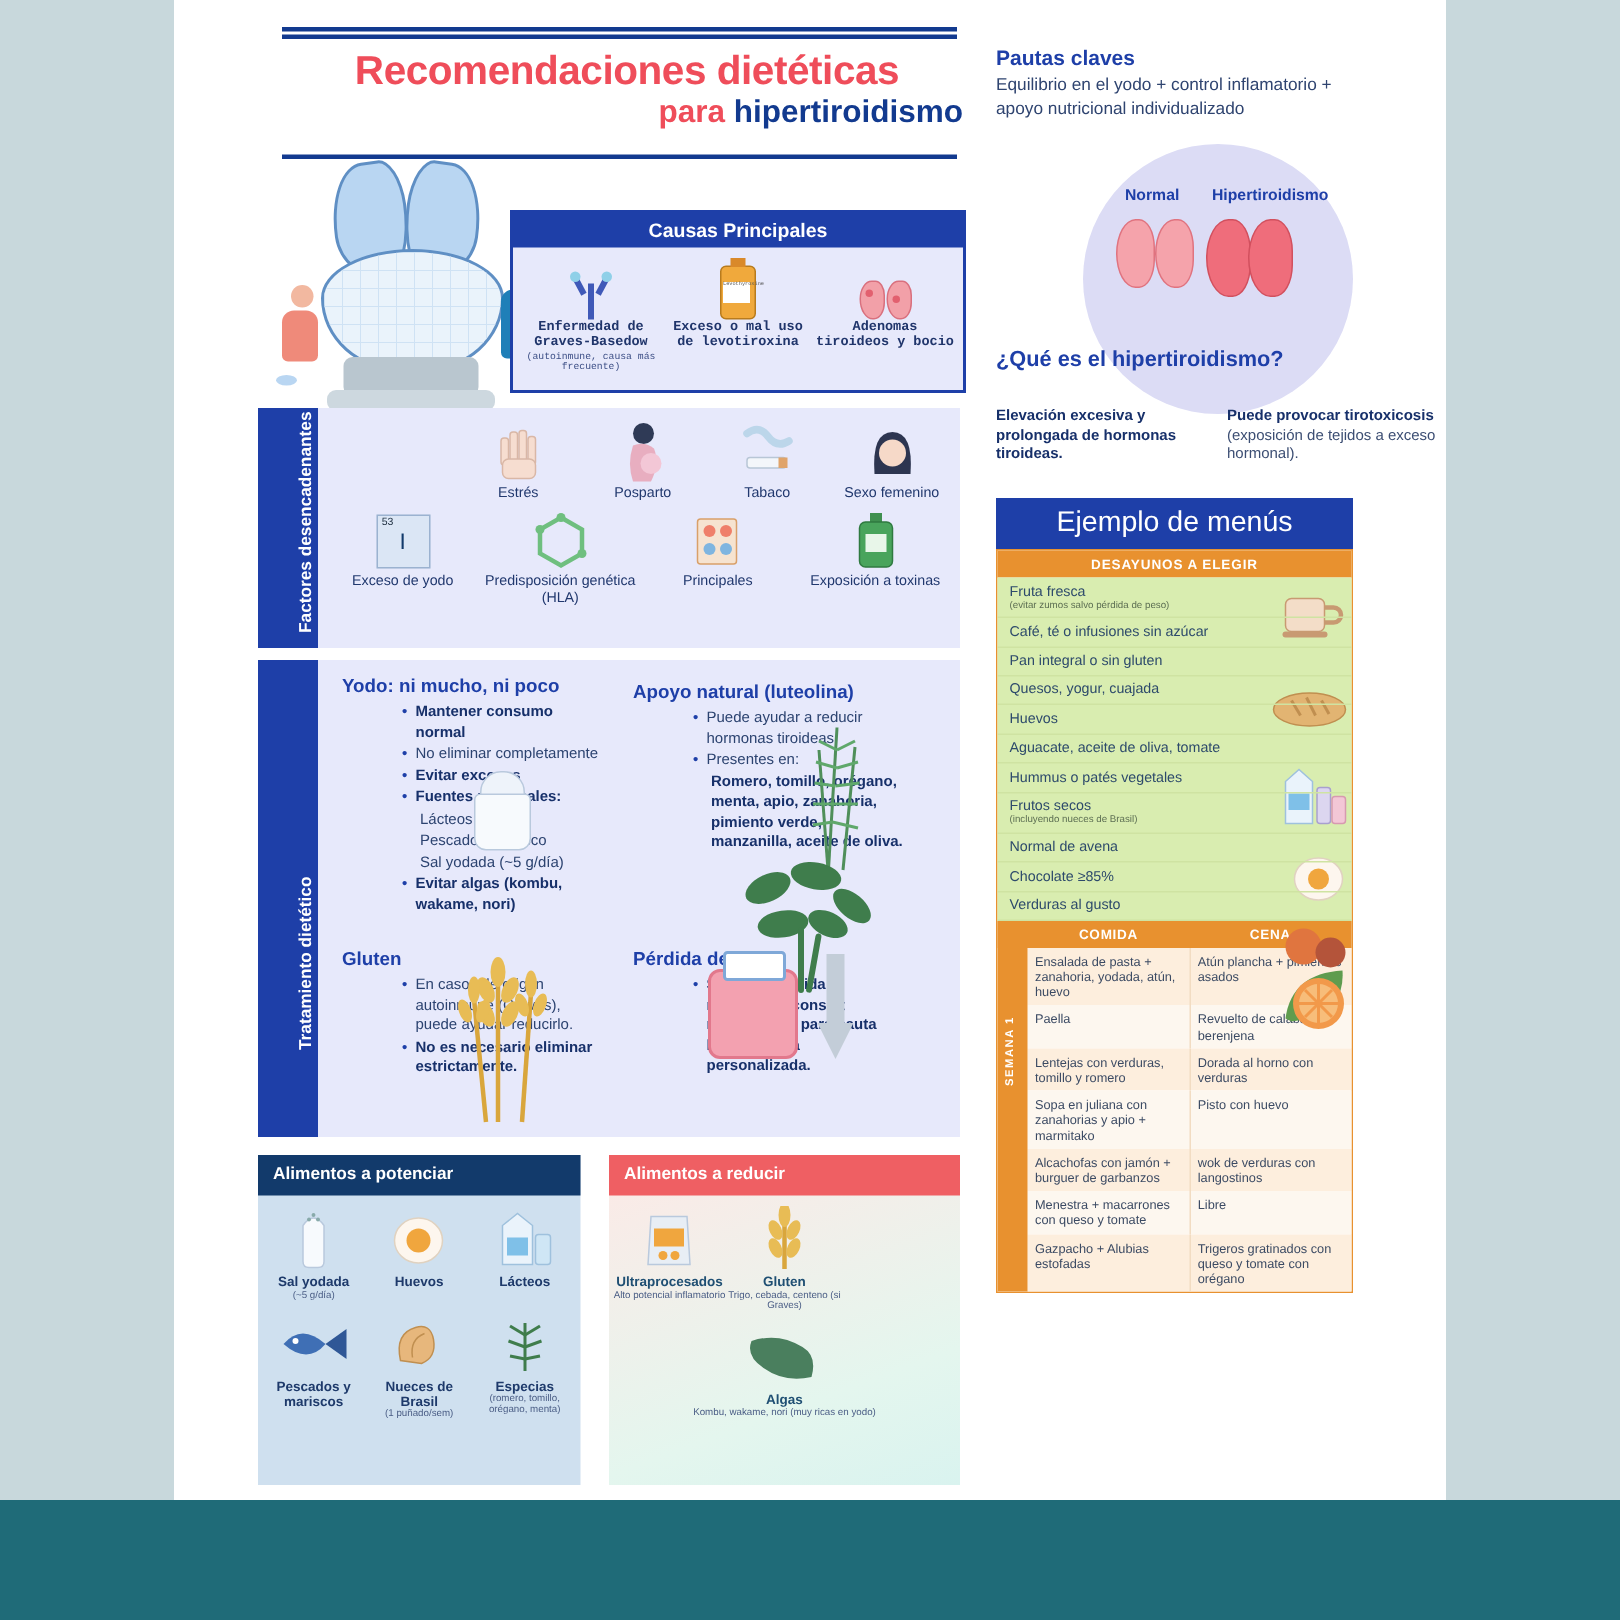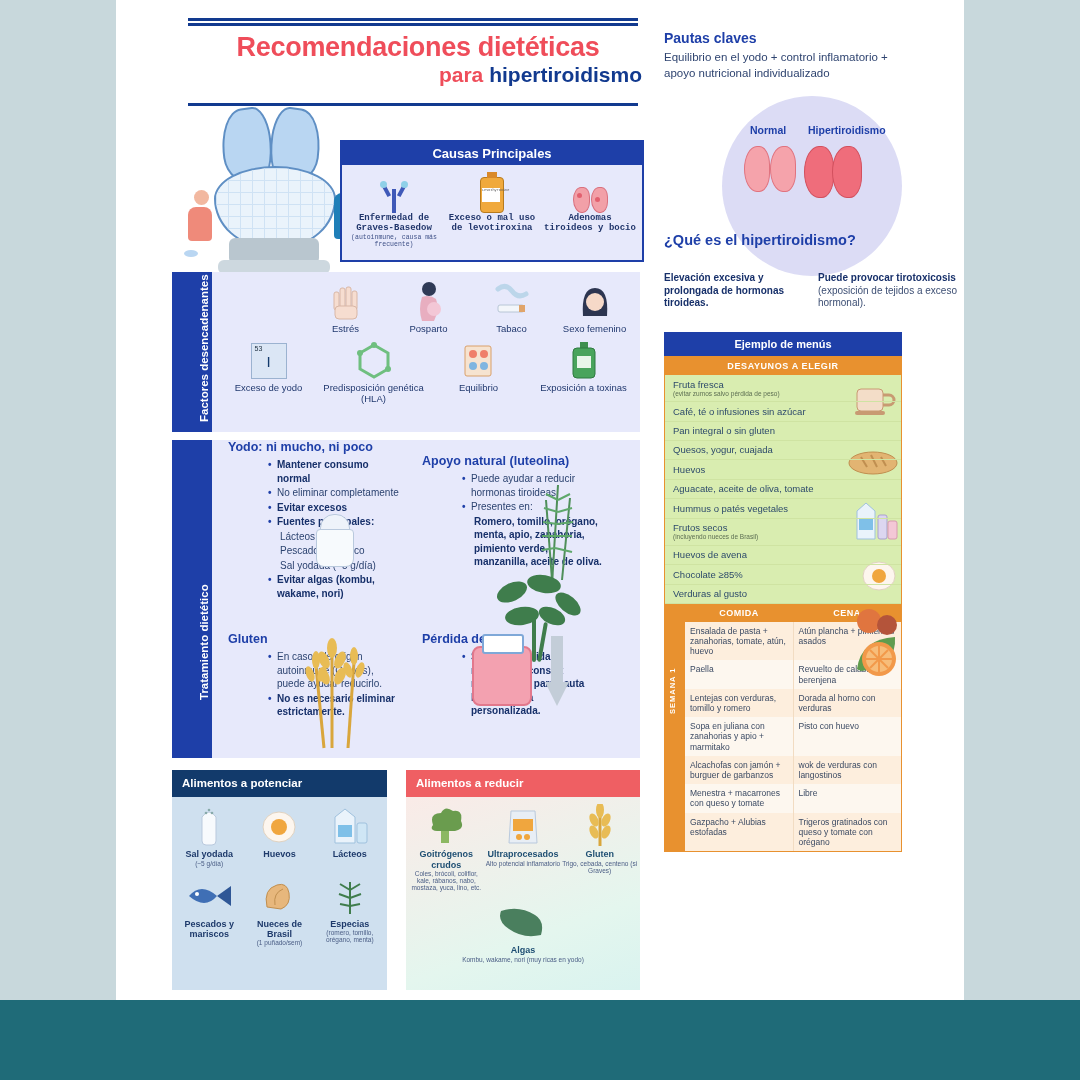--- a/index.html
+++ b/index.html
@@ -115,21 +115,21 @@
   .trat-side span{
     display:block;color:#fff;font-weight:bold;font-size:11.5px;white-space:nowrap;
     transform:rotate(-90deg);transform-origin:left top;position:absolute;left:26px;top:260px;
   }
   .t-h{font-size:12.5px;font-weight:bold;color:#1e3fa8;}
   .t-list{font-size:10px;color:#2c4370;line-height:1.35;margin-top:4px;}
   .t-list li{margin-bottom:1px;list-style:none;position:relative;padding-left:9px;}
   .t-list li.bullet:before{content:"•";position:absolute;left:0;color:#1e3fa8;font-weight:bold;}
   .t-list li.plain{padding-left:12px;}
   .t-list b{color:#17306a;}
-  .col-a{position:absolute;left:56px;top:0;width:175px;}
+  .col-a{position:absolute;left:56px;top:10px;width:175px;}
   .col-b{position:absolute;left:250px;top:14px;width:180px;}
   .col-c{position:absolute;left:56px;top:192px;width:175px;}
   .col-d{position:absolute;left:250px;top:192px;width:165px;}
   .salt{position:absolute;left:142px;top:74px;width:40px;height:54px;}
   .salt .top{position:absolute;left:6px;top:0;width:28px;height:16px;background:#eef3fa;border:1px solid #b9c9dd;border-radius:14px 14px 0 0;}
   .salt .bot{position:absolute;left:2px;top:15px;width:36px;height:36px;background:#f7fafd;border:1px solid #b9c9dd;border-radius:4px 4px 8px 8px;}
   .wheat{position:absolute;left:130px;top:196px;width:70px;height:110px;}
   .scale{position:absolute;left:300px;top:206px;width:56px;height:56px;background:#f3a1b0;border:2px solid #e2788c;border-radius:8px;}
   .scale .disp{position:absolute;left:8px;top:-14px;width:38px;height:16px;background:#fff;border:2px solid #7fa8d8;border-radius:3px;}
   .herb{position:absolute;}
@@ -142,21 +142,21 @@
   .alim-r .hd{background:#ef5f63;color:#fff;font-weight:bold;font-size:11.5px;padding:7px 10px;line-height:1.15;}
   .alim-grid{display:flex;flex-wrap:wrap;padding:6px 2px;}
   .ali{width:33.33%;text-align:center;margin-bottom:6px;}
   .ali .cap{font-size:9px;color:#1e3a6b;line-height:1.15;font-weight:bold;}
   .ali .sub{font-size:6.5px;color:#4a5d85;font-weight:normal;line-height:1.1;}
   .ali .ico{height:46px;display:flex;align-items:center;justify-content:center;}
   .alim-r .ali .cap{color:#1f4f73;}
 
   
   .menus{position:absolute;left:548px;top:332px;width:238px;}
-  .menus-hd{background:#1e3fa8;color:#fff;text-align:center;font-weight:bold;font-size:11px;padding:6px 0;}
+  .menus-hd{background:#1e3fa8;color:#fff;text-align:center;font-weight:normal;font-size:19px;padding:6px 0;}
   .menus-sub{background:#e8912f;color:#fff;text-align:center;font-weight:bold;font-size:9px;letter-spacing:.6px;padding:4px 0;}
   .desay{background:#d9edb0;position:relative;}
   .desay .row{font-size:9.5px;color:#2d4a6b;padding:3.5px 8px;border-bottom:1px solid #cfe3a2;line-height:1.2;position:relative;z-index:2;}
   .desay .row .note{font-size:6.5px;color:#5d6f53;}
   .desay .deco{position:absolute;right:2px;z-index:1;}
   .comida-hd{display:flex;background:#e8912f;color:#fff;font-weight:bold;font-size:9px;letter-spacing:.5px;}
   .comida-hd .sp{width:20px;}
   .comida-hd .c{flex:1;text-align:center;padding:4px 0;}
   .semana{position:absolute;left:0;width:20px;background:#e8912f;color:#fff;}
   .semana span{position:absolute;left:3px;top:92px;transform:rotate(-90deg);transform-origin:left top;font-size:7.5px;font-weight:bold;letter-spacing:1px;white-space:nowrap;}
@@ -342,21 +342,21 @@
         <div class="fact-cell">
           <div class="fico">
             <svg width="38" height="38" viewBox="0 0 38 38">
                 <rect x="5" y="4" width="26" height="30" rx="2" fill="#f6e3d0" stroke="#d9a06a"></rect>
                 <circle cx="13" cy="12" r="4" fill="#ef7f6a"></circle>
                 <circle cx="24" cy="12" r="4" fill="#ef7f6a"></circle>
                 <circle cx="13" cy="24" r="4" fill="#7fb5e0"></circle>
                 <circle cx="24" cy="24" r="4" fill="#7fb5e0"></circle>
               </svg>
           </div>
-          <div class="cap">Equilibrio</div>
+          <div class="cap">Principales</div>
         </div>
         <div class="fact-cell">
           <div class="fico">
             <svg width="34" height="40" viewBox="0 0 34 40">
                 <rect x="13" y="1" width="8" height="6" fill="#3f8f4f"></rect>
                 <rect x="6" y="7" width="22" height="30" rx="4" fill="#49a45c" stroke="#2f7a40"></rect>
                 <rect x="10" y="15" width="14" height="12" fill="#e8f6e9"></rect>
               </svg>
           </div>
           <div class="cap">Exposición a toxinas</div>
@@ -548,30 +548,20 @@
           </div>
           <div class="cap">Especias</div>
           <div class="sub">(romero, tomillo, orégano, menta)</div>
         </div>
       </div>
     </div>
 
     <div class="alim-r">
       <div class="hd">Alimentos a reducir</div>
       <div class="alim-grid">
-        <div class="ali">
-          <div class="ico">
-            <svg width="42" height="38" viewBox="0 0 42 38">
-                <path d="M8 18 q-4 -12 8 -12 q4 -8 12 -2 q10 -2 8 10 q4 8 -6 10 h-18 q-8 -1 -4 -6z" fill="#6a9c4e"></path>
-                <rect x="16" y="24" width="8" height="12" fill="#8cb863"></rect>
-              </svg>
-          </div>
-          <div class="cap">Goitrógenos crudos</div>
-          <div class="sub">Coles, brócoli, coliflor, kale, rábanos, nabo, mostaza, yuca, lino, etc.</div>
-        </div>
         <div class="ali">
           <div class="ico">
             <svg width="40" height="42" viewBox="0 0 40 42">
                 <polygon points="8,6 32,6 34,38 6,38" fill="#e8eef5" stroke="#b9c9dd"></polygon>
                 <rect x="10" y="14" width="20" height="12" fill="#f0a63e"></rect>
                 <circle cx="16" cy="32" r="3" fill="#f0a63e"></circle>
                 <circle cx="24" cy="32" r="3" fill="#f0a63e"></circle>
               </svg>
           </div>
           <div class="cap">Ultraprocesados</div>
@@ -653,38 +643,38 @@
           </svg>
 
         <div class="row"><span>Fruta fresca</span><div class="note">(evitar zumos salvo pérdida de peso)</div></div>
         <div class="row"><span>Café, té o infusiones sin azúcar</span></div>
         <div class="row"><span>Pan integral o sin gluten</span></div>
         <div class="row"><span>Quesos, yogur, cuajada</span></div>
         <div class="row"><span>Huevos</span></div>
         <div class="row"><span>Aguacate, aceite de oliva, tomate</span></div>
         <div class="row"><span>Hummus o patés vegetales</span></div>
         <div class="row"><span>Frutos secos</span><div class="note">(incluyendo nueces de Brasil)</div></div>
-        <div class="row"><span>Huevos de avena</span></div>
+        <div class="row"><span>Normal de avena</span></div>
         <div class="row"><span>Chocolate ≥85%</span></div>
         <div class="row"><span>Verduras al gusto</span></div>
       </div>
 
       <div class="comida-hd">
         <div class="sp"></div>
         <div class="c">COMIDA</div>
         <div class="c">CENA</div>
       </div>
 
       <div class="menu-rows">
         <div class="semana" style="top:0;bottom:0;height:100%;">
           <span>SEMANA 1</span>
         </div>
         <div class="mrow odd">
           <div class="num">1</div>
-          <div class="cell left">Ensalada de pasta + zanahorias, tomate, atún, huevo</div>
+          <div class="cell left">Ensalada de pasta + zanahoria, yodada, atún, huevo</div>
           <div class="cell">Atún plancha + pimientos asados</div>
         </div>
         <div class="mrow even">
           <div class="num">2</div>
           <div class="cell left">Paella</div>
           <div class="cell">Revuelto de calabacín y berenjena</div>
         </div>
         <div class="mrow odd">
           <div class="num">3</div>
           <div class="cell left">Lentejas con verduras, tomillo y romero</div>

